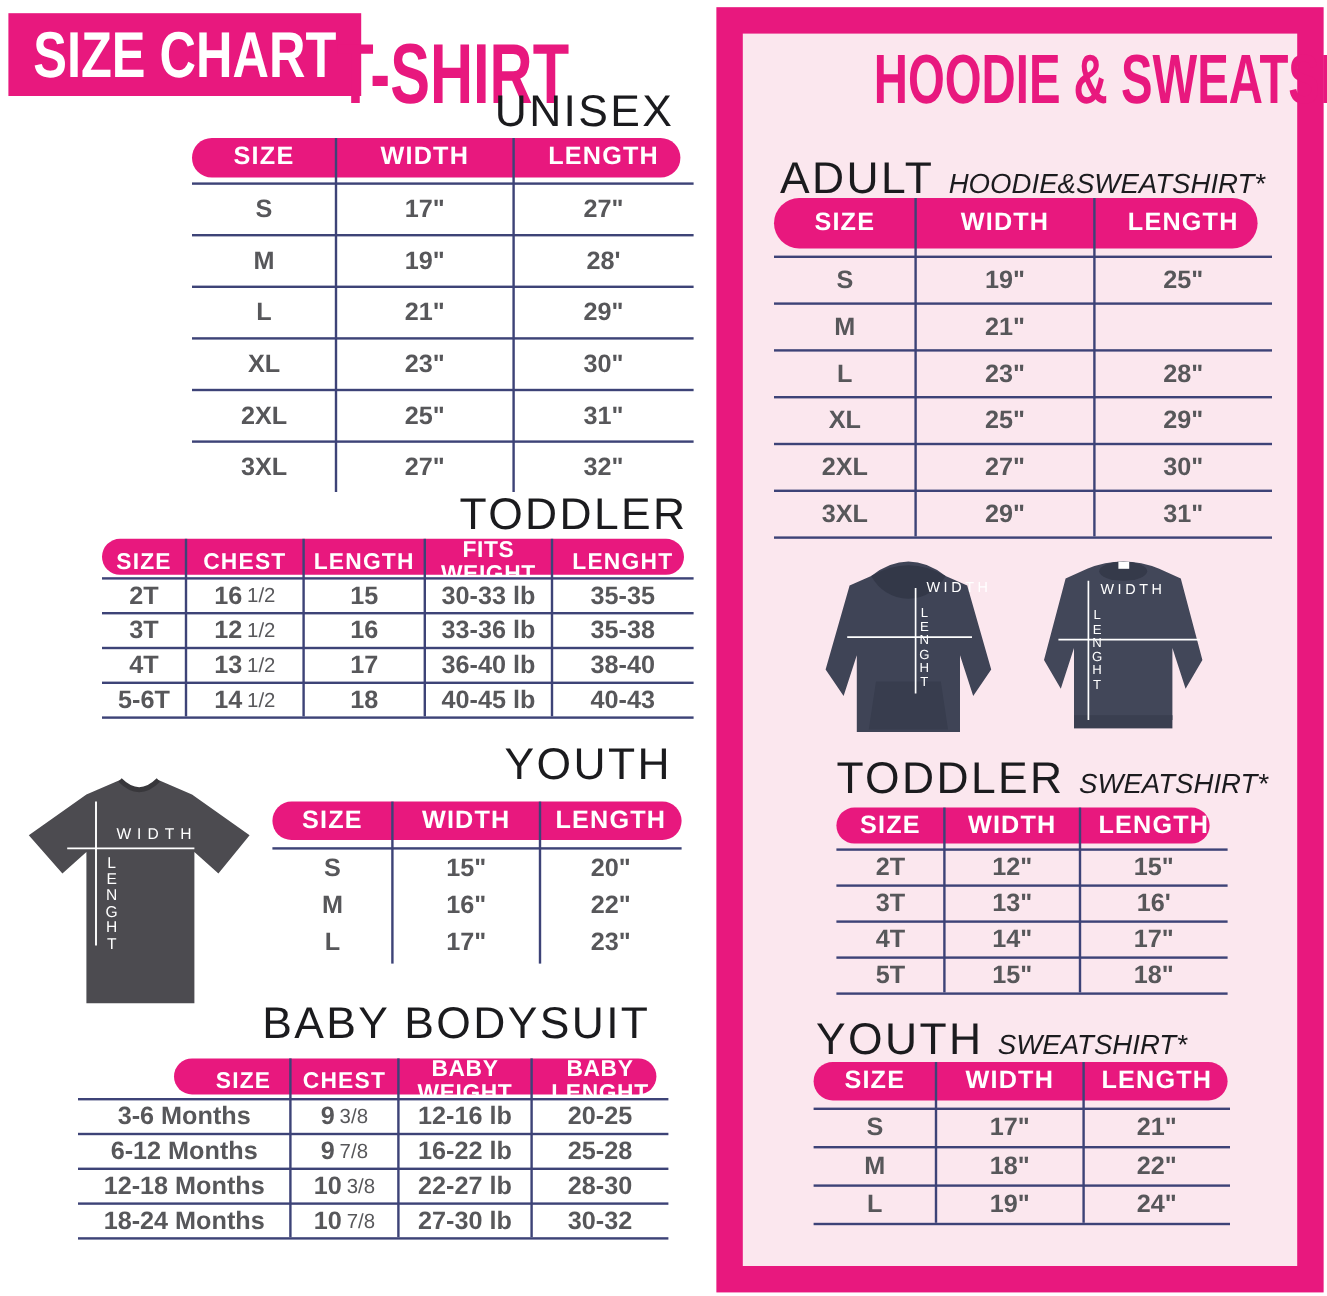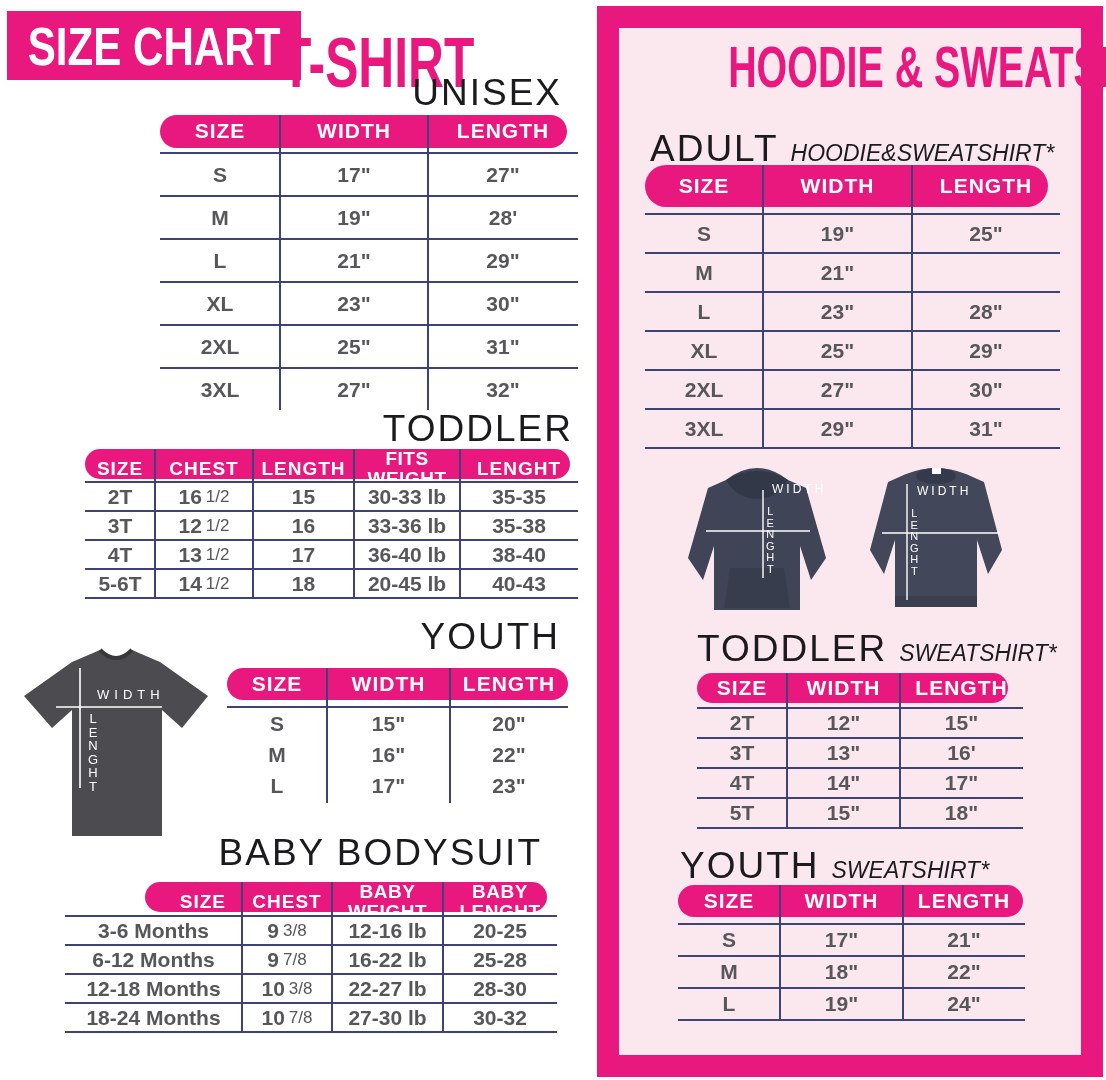--- a/index.html
+++ b/index.html
@@ -156,21 +156,21 @@
         <div class="cell">36-40 lb</div>
         <div class="cell">38-40</div>
       </div>
       <div class="trow">
         <div class="cell">5-6T</div>
         <div class="cell">
           <span>14</span>
           <span class="frac">1/2</span>
         </div>
         <div class="cell">18</div>
-        <div class="cell">20-45 lb</div>
+        <div class="cell">40-45 lb</div>
         <div class="cell">40-43</div>
       </div>
     </div>
   <div class="vline" style="left:69px;height:148px;"></div>
   <div class="vline" style="left:167px;height:148px;"></div>
   <div class="vline" style="left:268px;height:148px;"></div>
   <div class="vline" style="left:374px;height:148px;"></div>
 </div>
 
 <div class="abs sec-head" style="right:546px;top:616px;">YOUTH</div>

